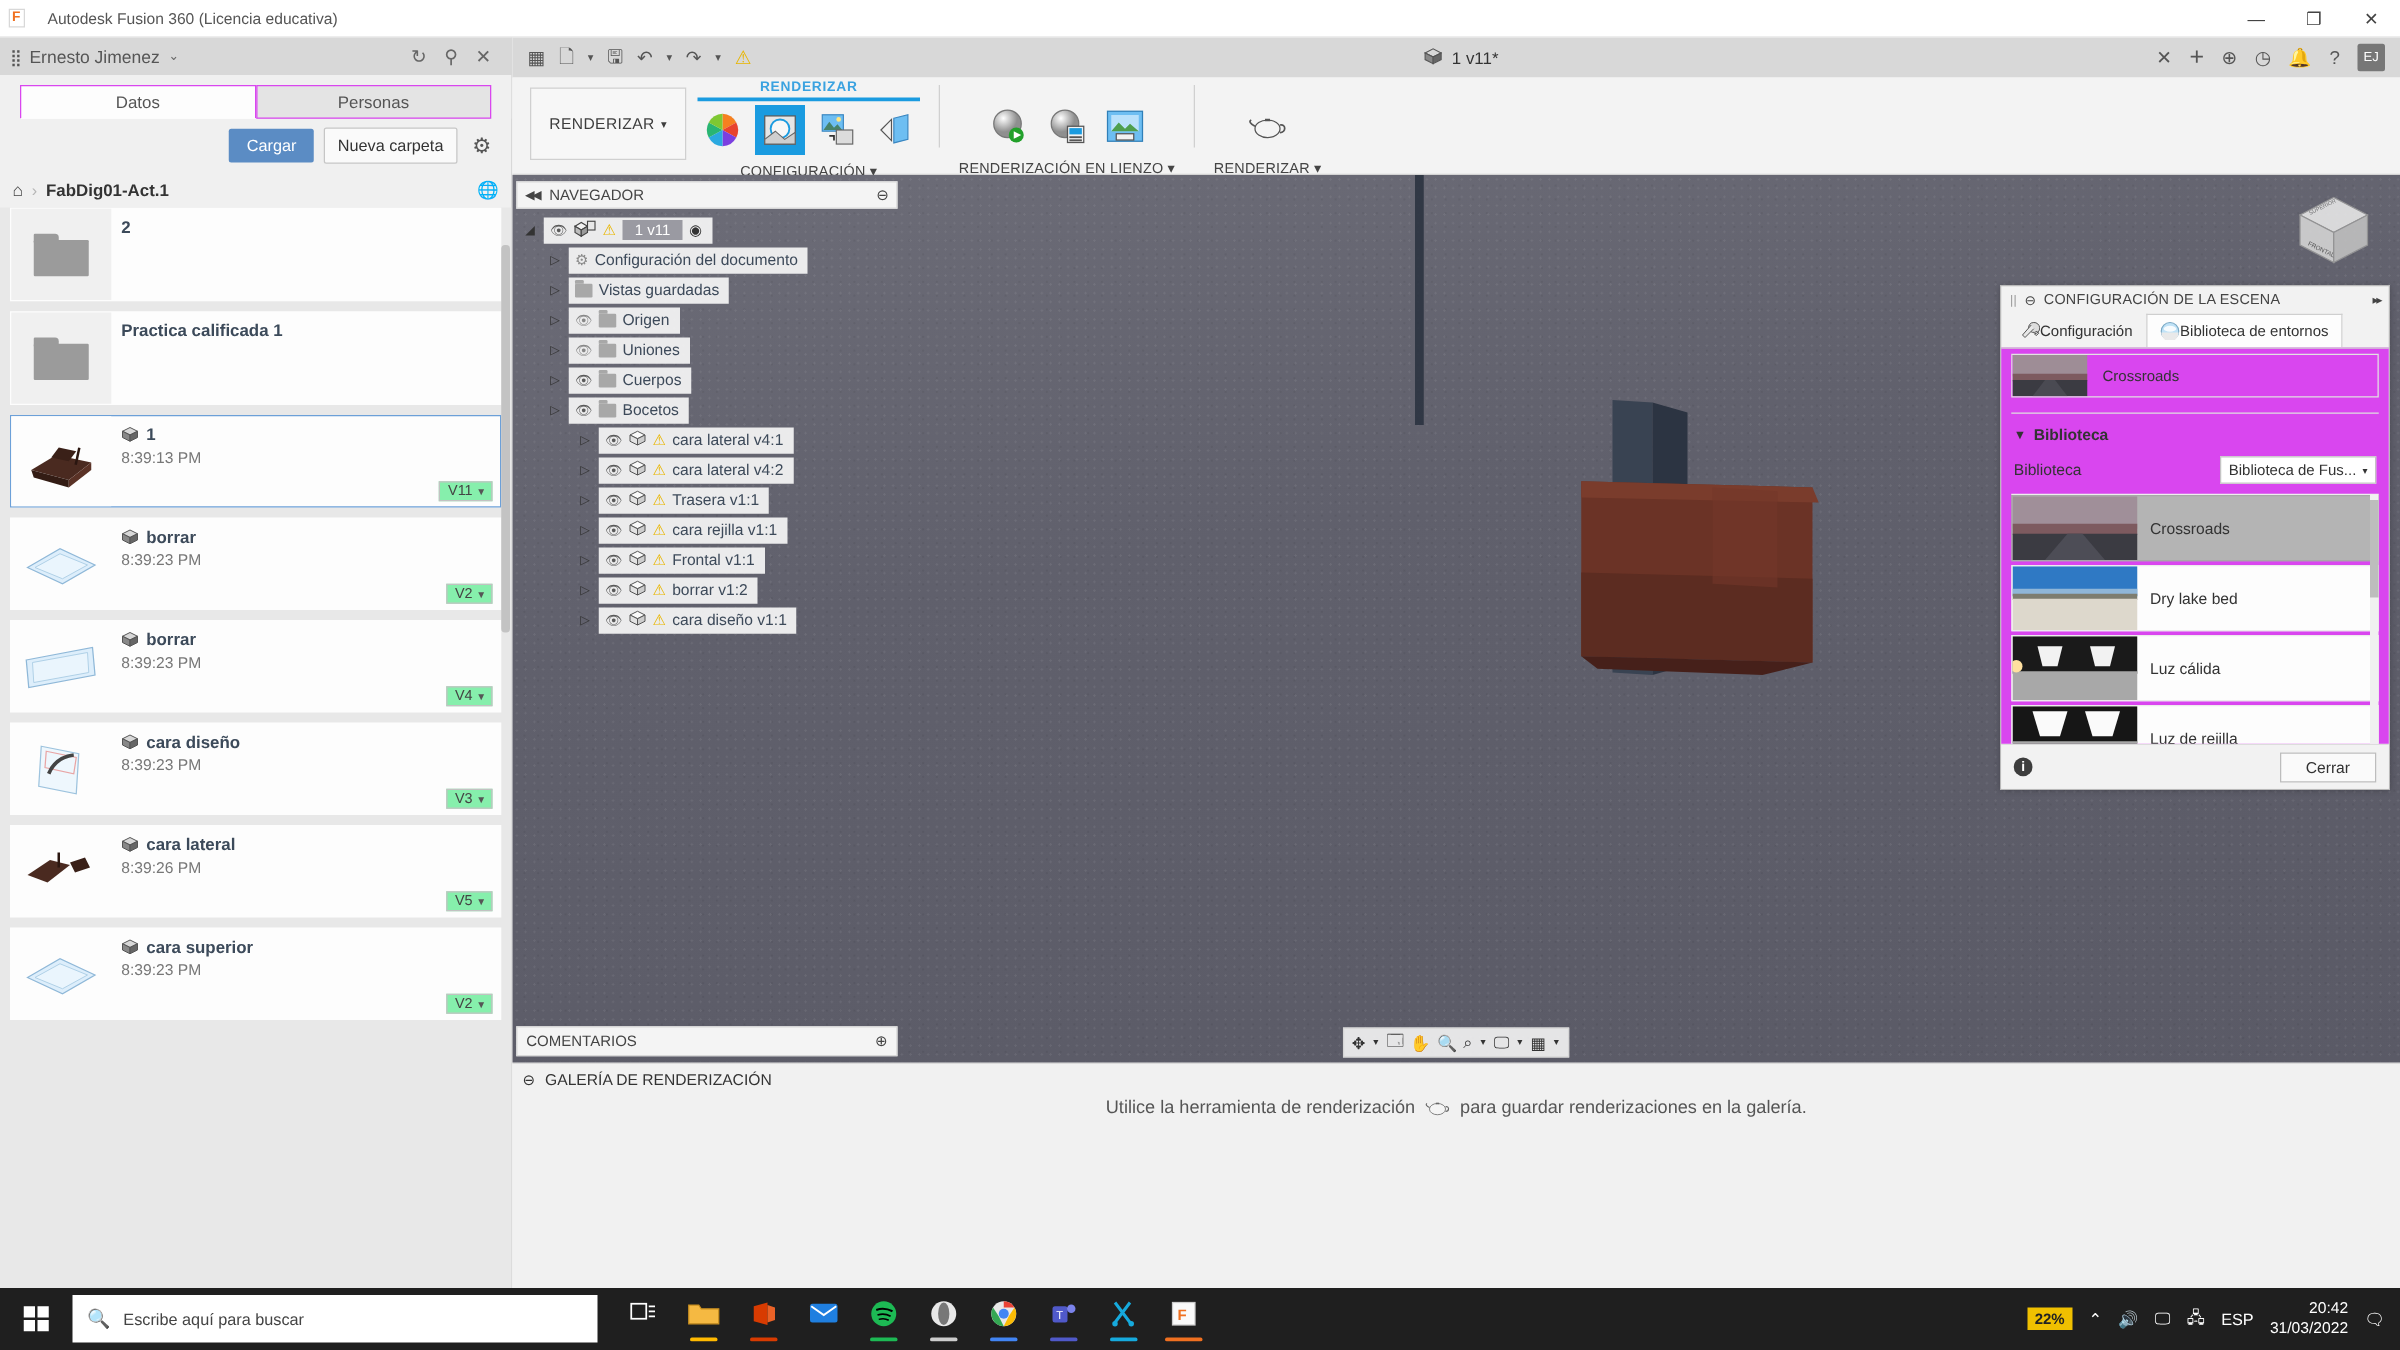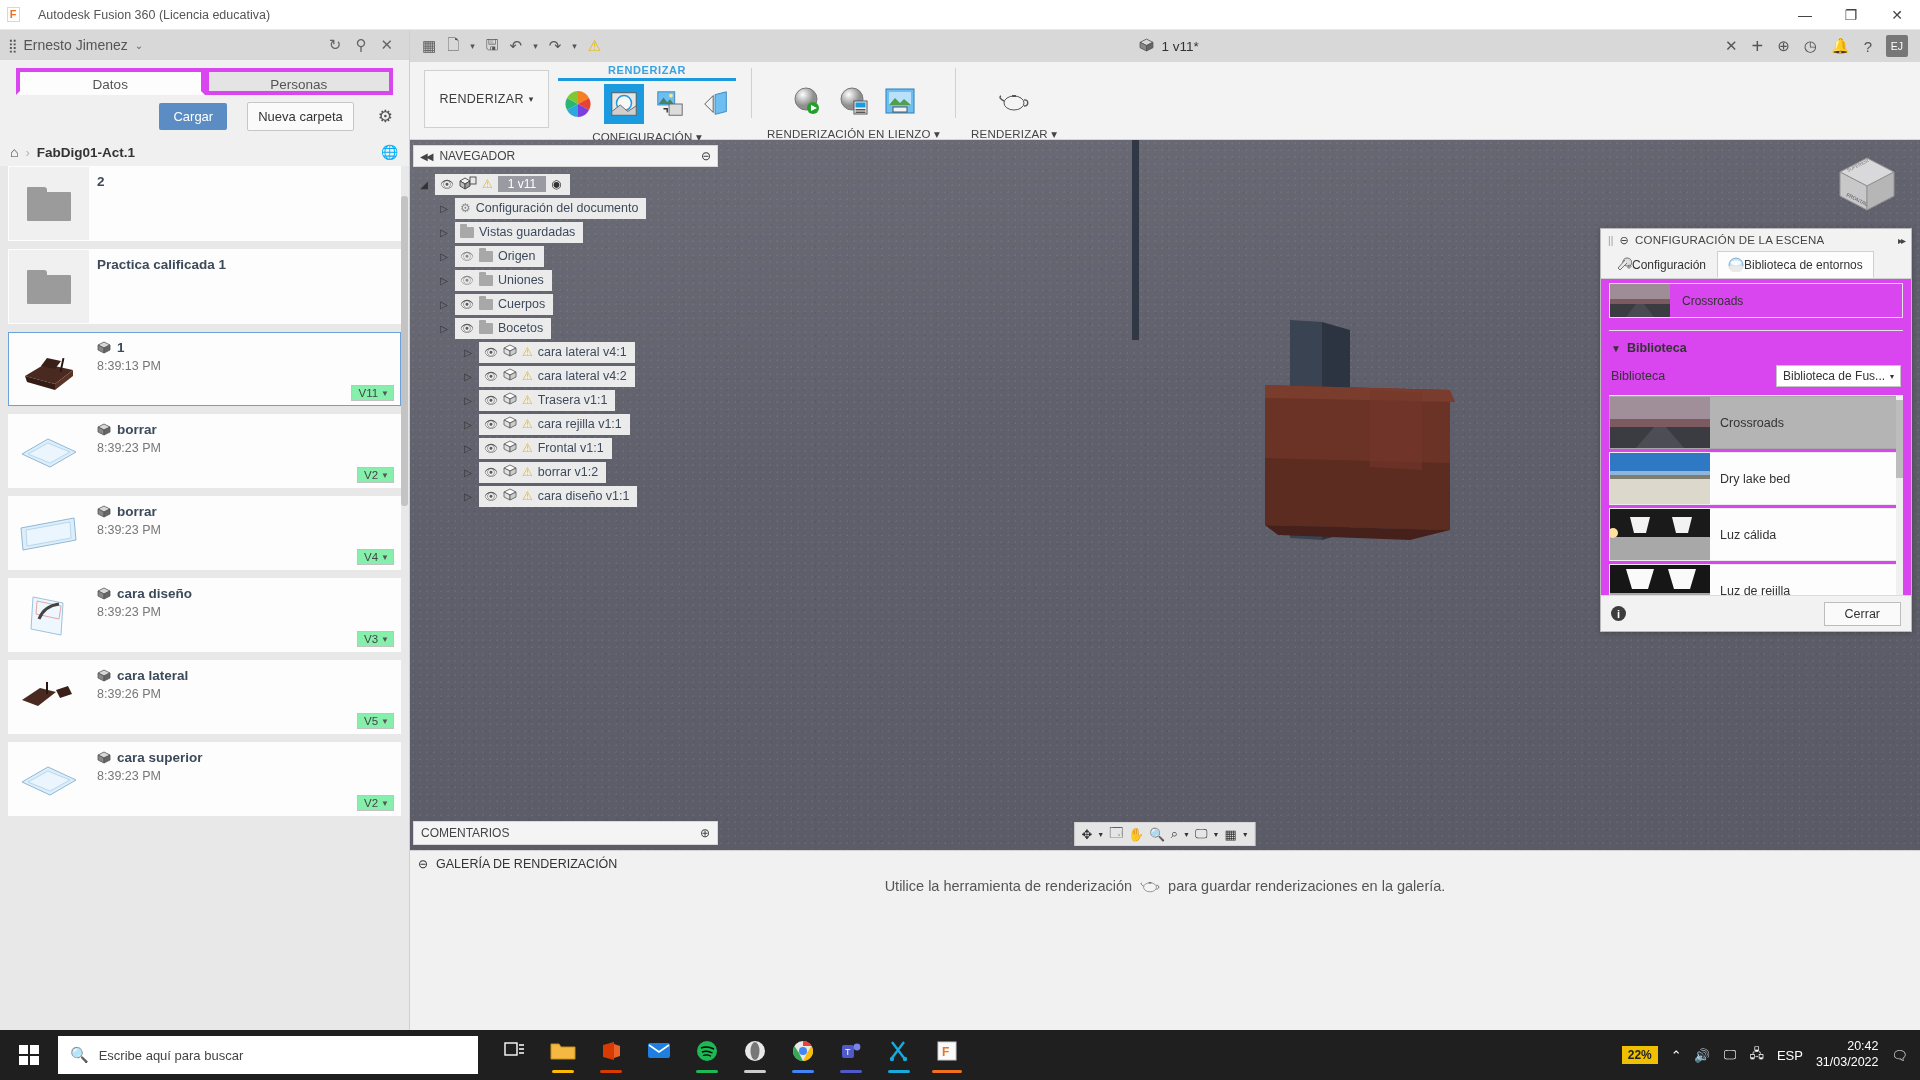--- a/index.html
+++ b/index.html
@@ -25,24 +25,24 @@
      display:flex; flex-direction:column; }
   #dp-head { height:30px; background:#d8d8d8; display:flex; align-items:center; padding:0 8px; gap:7px; }
   #dp-head .userico { font-size:13px; color:#555; letter-spacing:-1px; }
   #dp-head .uname { font-size:14px; color:#555; }
   #dp-head .caret { font-size:10px; color:#666; }
   #dp-head .hicons { margin-left:auto; display:flex; gap:14px; padding-right:8px; }
   #dp-head .hicons span { font-size:15px; color:#666; }
 
   #dp-tabs { display:flex; padding:8px 16px 0 16px; background:#f0f0f0; }
   .dp-tab { flex:1; height:27px; line-height:25px; text-align:center; font-size:13.5px;
-     color:#555; border:4px solid #d946ef; background:#e4e4e4; }
+     color:#555; border:1px solid #d946ef; background:#e4e4e4; }
   .dp-tab.active { background:#fdfdfd; border-bottom-color:#fdfdfd; }
 
-  #dp-actions { display:flex; justify-content:flex-end; align-items:center; gap:20px;
+  #dp-actions { display:flex; justify-content:flex-end; align-items:center; gap:8px;
      padding:7px 12px 7px 0; }
   .btn-primary { background:#5b8cc4; color:#fff; font-size:13px; border:none;
      padding:6px 14px; border-radius:2px; }
   .btn-plain { background:#fafafa; color:#333; font-size:13px; border:1px solid #c6c6c6;
      padding:6px 10px; border-radius:2px; }
   .gearbtn { font-size:17px; color:#555; padding:0 4px; }
 
   #dp-crumb { display:flex; align-items:center; gap:7px; padding:6px 10px; font-size:13.5px; }
   #dp-crumb .home { font-size:14px; color:#444; }
   #dp-crumb .sep { color:#b6b6b6; font-size:13px; }

